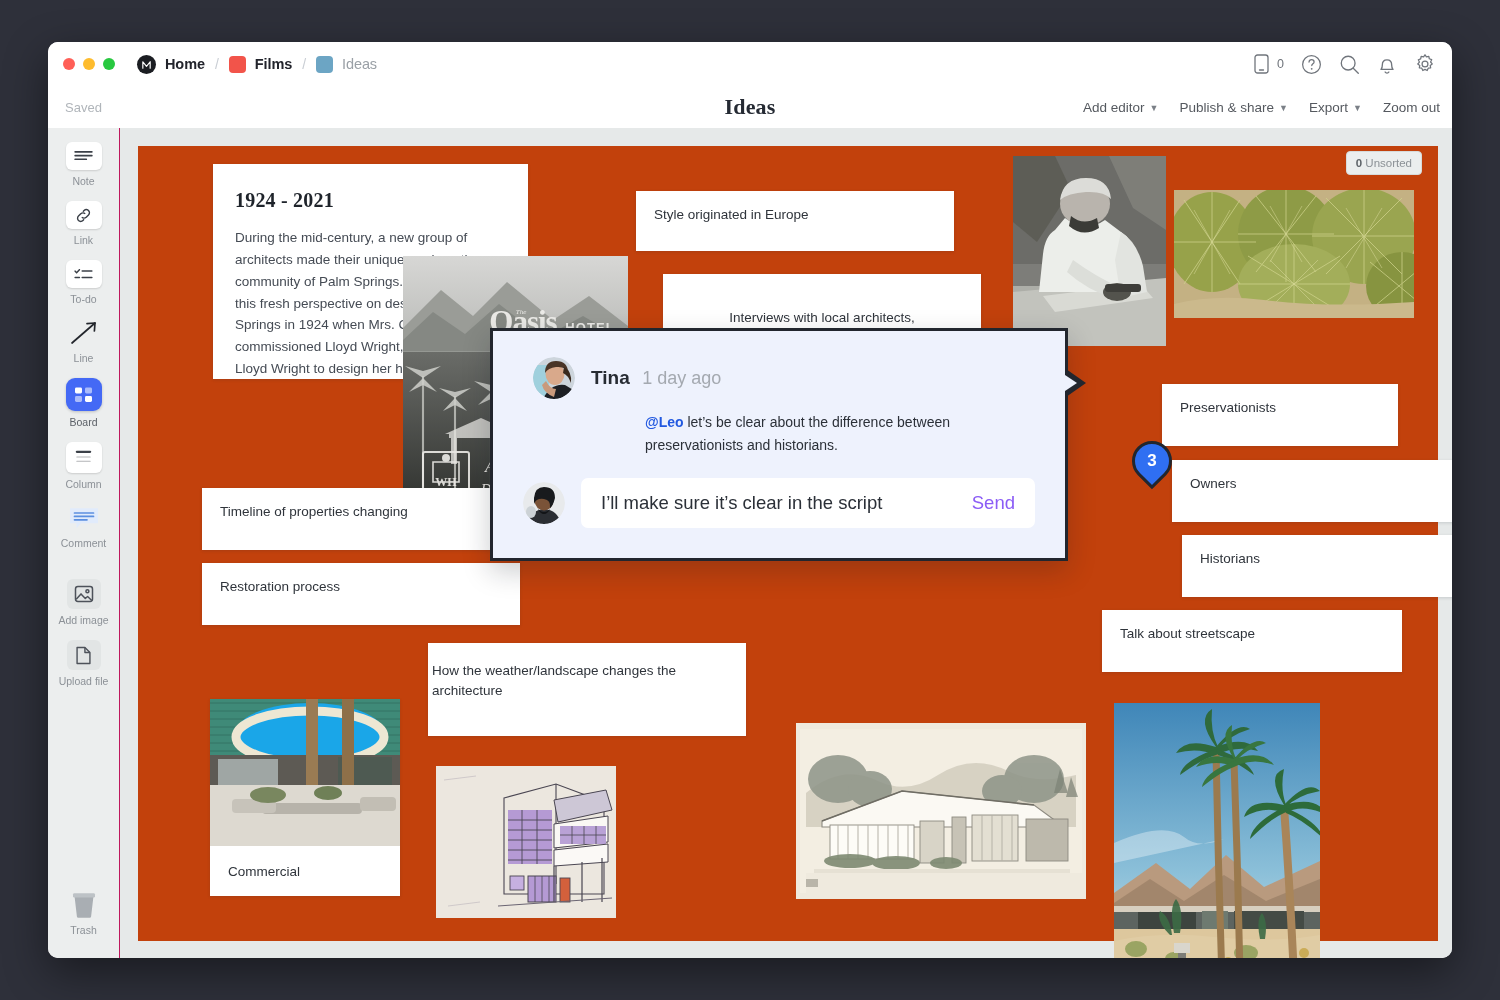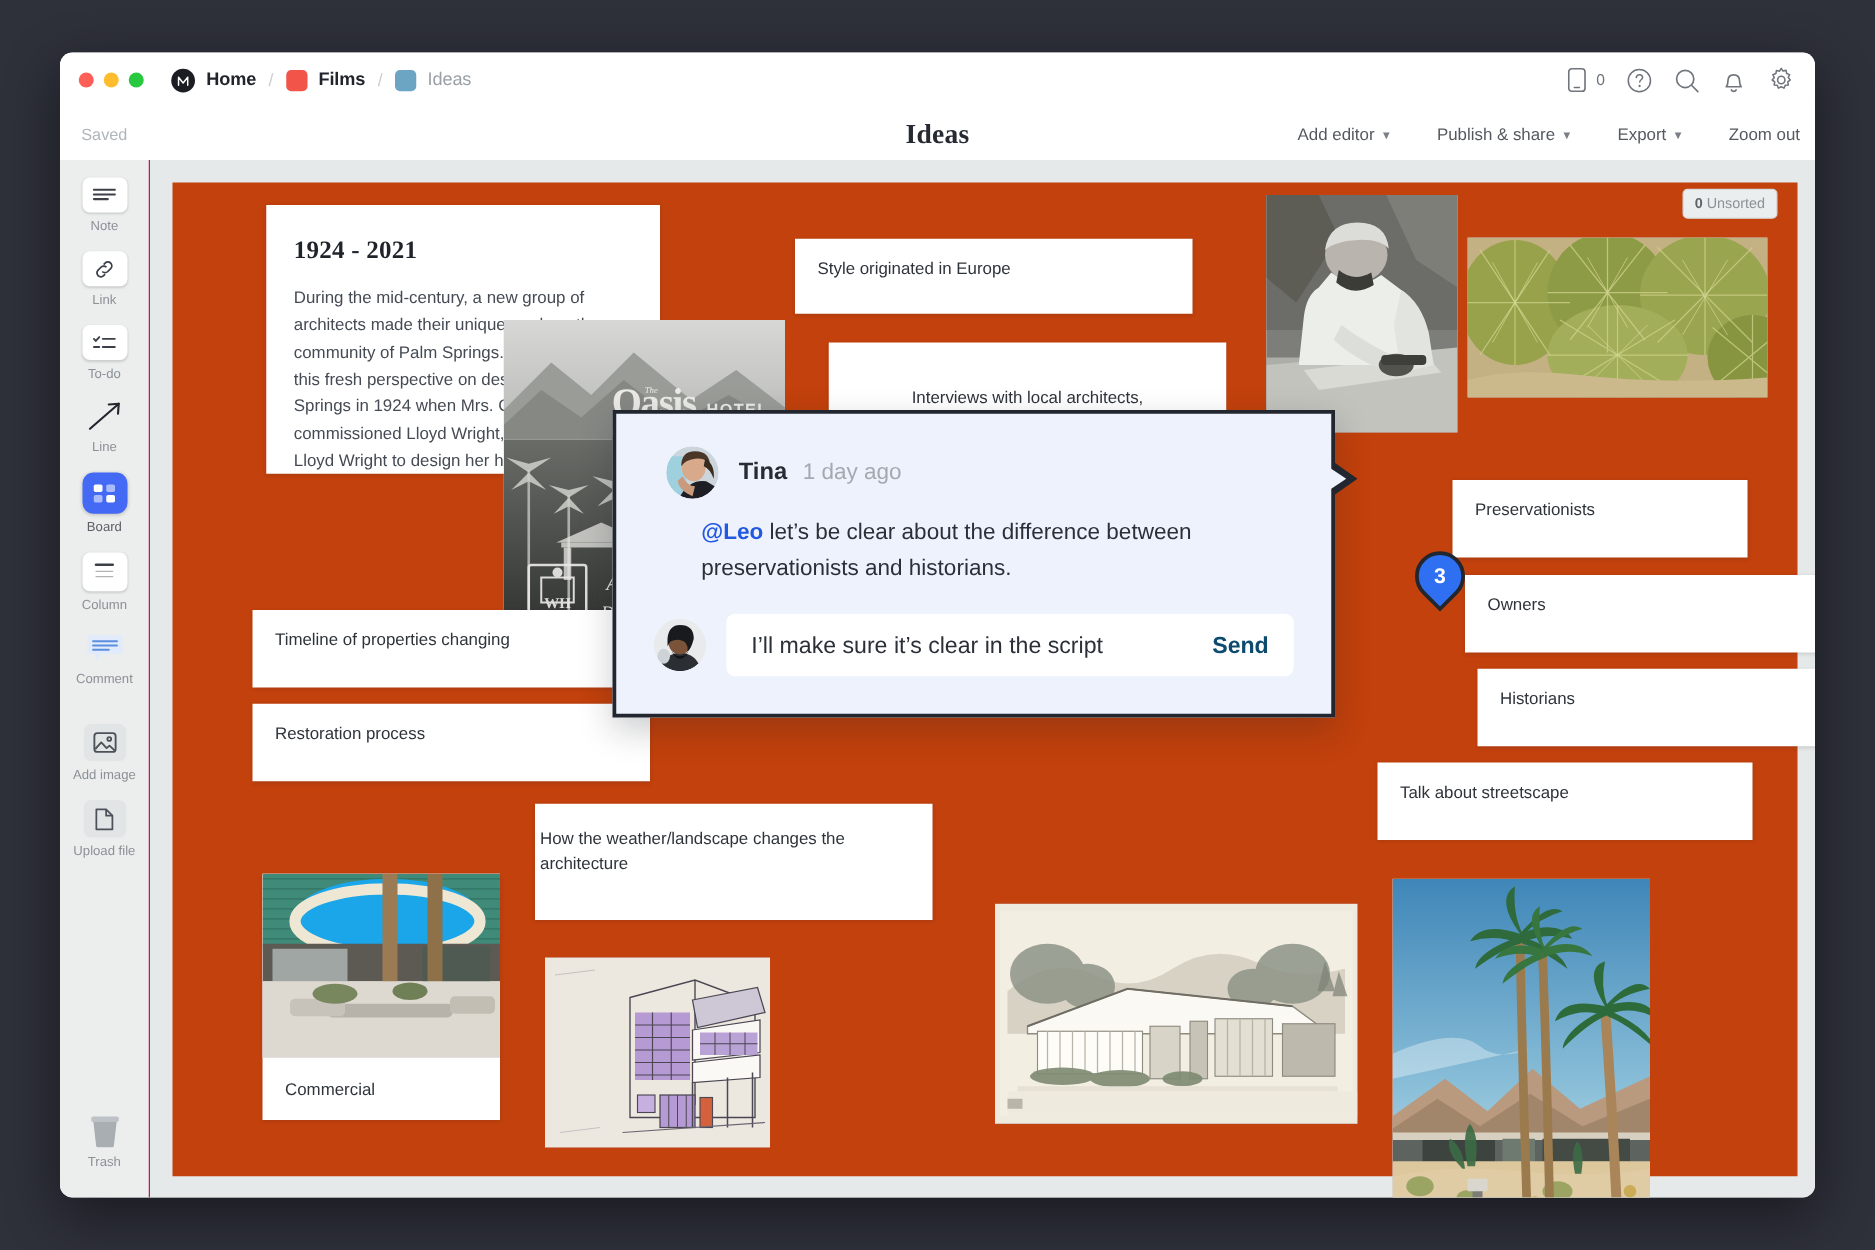--- a/index.html
+++ b/index.html
@@ -61,21 +61,21 @@
     display: flex; align-items: center;
   }
   #saved-label { margin-left: 17px; font-size: 13px; color: #b0b5ba; }
   #board-title {
     position: absolute; left: 0; right: 0; text-align: center;
     font-family: "Liberation Serif", serif;
     font-size: 22px; font-weight: 700; color: #252a33; letter-spacing: .2px;
   }
   #header-actions {
     margin-left: auto; margin-right: 12px;
-    display: flex; align-items: center; gap: 36px;
+    display: flex; align-items: center; gap: 21px;
     font-size: 13.5px; color: #55595f;
   }
   .hdr-action { display: flex; align-items: center; gap: 5px; white-space: nowrap; }
   .caret { font-size: 9px; color: #7b8087; transform: translateY(1px); }
 
   
   #left-rail {
     position: absolute; left: 0; top: 86px; width: 72px; bottom: 0;
     background: #eceeee;
     border-right: 1px solid #be185d;
@@ -178,38 +178,38 @@
     border-top: 10px solid transparent;
     border-bottom: 10px solid transparent;
     border-left: 15px solid #eef2fd;
   }
   .cm-head { display: flex; align-items: center; gap: 16px; padding: 26px 30px 0 40px; }
   .avatar { width: 42px; height: 42px; border-radius: 50%; flex: 0 0 42px; overflow: hidden; }
   .avatar svg { display:block; width:100%; height:100%; }
   .cm-author { font-size: 19px; font-weight: 700; color: #272c33; }
   .cm-time { font-size: 18px; color: #a4a9b0; margin-left: 8px; font-weight: 400; }
   .cm-body {
-    padding: 12px 30px 22px 68px;
-    font-size: 18px; line-height: 1.62; color: #2b3038;
+    padding: 12px 30px 22px 112px;
+    font-size: 14px; line-height: 1.62; color: #2b3038; margin-left: 40px;
   }
   .mention { color: #2259e0; font-weight: 700; }
   .cm-reply { display: flex; align-items: center; gap: 16px; padding: 0 30px 30px 30px; }
   #reply-input-wrap {
     flex: 1; background: #fff; border-radius: 7px;
     display: flex; align-items: center; padding: 14px 20px;
   }
   #reply-input {
     flex: 1; border: none; outline: none; background: transparent;
     font-family: "Liberation Sans", sans-serif;
     font-size: 18.5px; color: #2b3038;
   }
   #send-button {
     border: none; background: none; cursor: pointer;
     font-family: "Liberation Sans", sans-serif;
-    font-size: 18.5px; font-weight: 700; color: #0c4a6e; padding-left: 14px;
+    font-size: 18.5px; font-weight: 400; color: #8b5cf6; padding-left: 14px;
   }
 </style>
 </head>
 <body>
 
 <div id="app-window">
 
   <div id="titlebar">
     <div class="traffic">
       <span class="tl red"></span>

